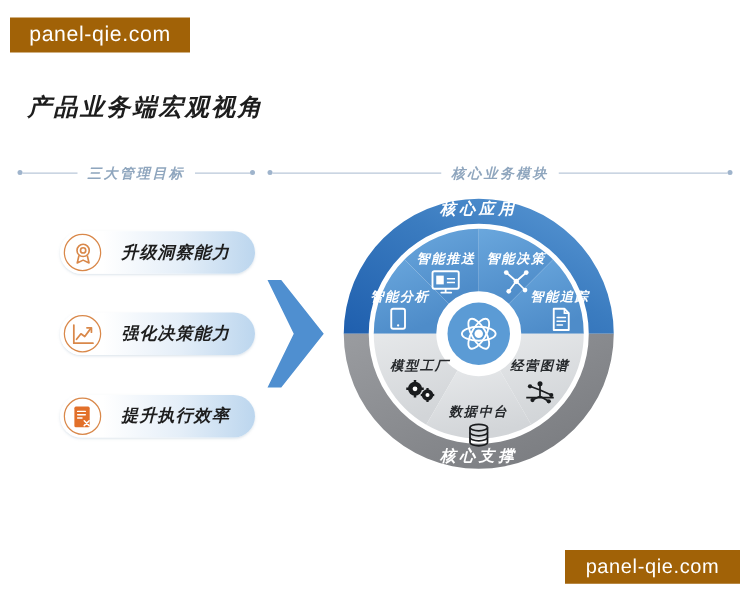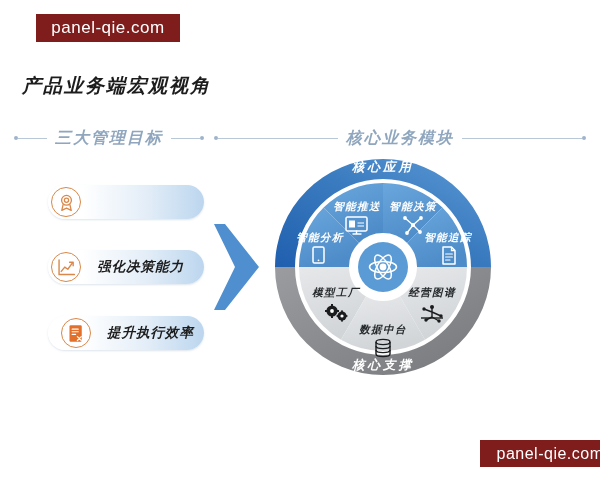--- a/index.html
+++ b/index.html
@@ -12,29 +12,28 @@
     height: 480px;
     background: #ffffff;
     font-family: "Liberation Serif", "DejaVu Serif", serif;
     position: relative;
     overflow: hidden;
   }
 
   
   .watermark {
     position: absolute;
-    background: #7f1d1d;
+    background: #a16207;
     color: #ffffff;
     font-family: "Liberation Sans", sans-serif;
     letter-spacing: 0.5px;
     display: flex;
     align-items: center;
     justify-content: center;
     white-space: nowrap;
-    margin-left: 28px;
   }
   #wm-top {
     left: 8px;
     top: 14px;
     width: 144px;
     height: 28px;
     font-size: 17px;
   }
   #wm-bottom {
     left: 452px;
@@ -69,21 +68,21 @@
     border-radius: 50%;
     background: #9fb4cc;
     flex: 0 0 auto;
   }
   .divider .rule {
     height: 1px;
     background: #b9c8d9;
     flex: 1 1 auto;
   }
   .divider .dv-label {
-    font-size: 16px;
+    font-size: 11px;
     color: #8fa6be;
     letter-spacing: 2px;
     padding: 0 8px;
     white-space: nowrap;
     font-weight: bold;
     font-style: italic;
   }
   #divider-left {
     left: 14px;
     top: 131px;
@@ -102,21 +101,21 @@
     width: 156px;
     height: 34px;
     border-radius: 17px;
     background: linear-gradient(to right, #ffffff 0%, #ffffff 22%, #e4eef8 62%, #bcd6ee 100%);
     display: flex;
     align-items: center;
     box-shadow: 0 1px 2px rgba(120,150,180,0.25);
   }
   #goal-0 { top: 185px; }
   #goal-1 { top: 250px; text-align: right; }
-  #goal-2 { top: 316px; justify-content: center; }
+  #goal-2 { top: 316px; }
 
   .goal-icon {
     width: 30px;
     height: 30px;
     margin-left: 3px;
     border-radius: 50%;
     border: 1.6px solid #d9884a;
     background: #ffffff;
     flex: 0 0 auto;
     display: flex;
@@ -203,20 +202,21 @@
 </div>
 
 <div class="goal-item" id="goal-0">
   <span class="goal-icon">
     <svg width="21" height="21" viewBox="0 0 24 24" fill="none" stroke="#d9884a" stroke-width="1.5">
       <circle cx="12" cy="9.5" r="5.6"></circle>
       <circle cx="12" cy="9.5" r="2.4"></circle>
       <path d="M8.2 14.2 L6.6 21 L12 18.4 L17.4 21 L15.8 14.2" stroke-linejoin="round"></path>
     </svg>
   </span>
+  <span class="goal-label">升级洞察能力</span>
 </div>
 
 <div class="goal-item" id="goal-1">
   <span class="goal-icon">
     <svg width="21" height="21" viewBox="0 0 24 24" fill="none" stroke="#d9884a" stroke-width="1.6">
       <path d="M3.5 3.5 V20 H21" stroke-linecap="round"></path>
       <path d="M6 16.5 L10 11.5 L13.5 14 L19 6.5" stroke-linecap="round" stroke-linejoin="round"></path>
       <path d="M15.5 6 H19.6 V10" stroke-linecap="round" stroke-linejoin="round"></path>
     </svg>
   </span>

